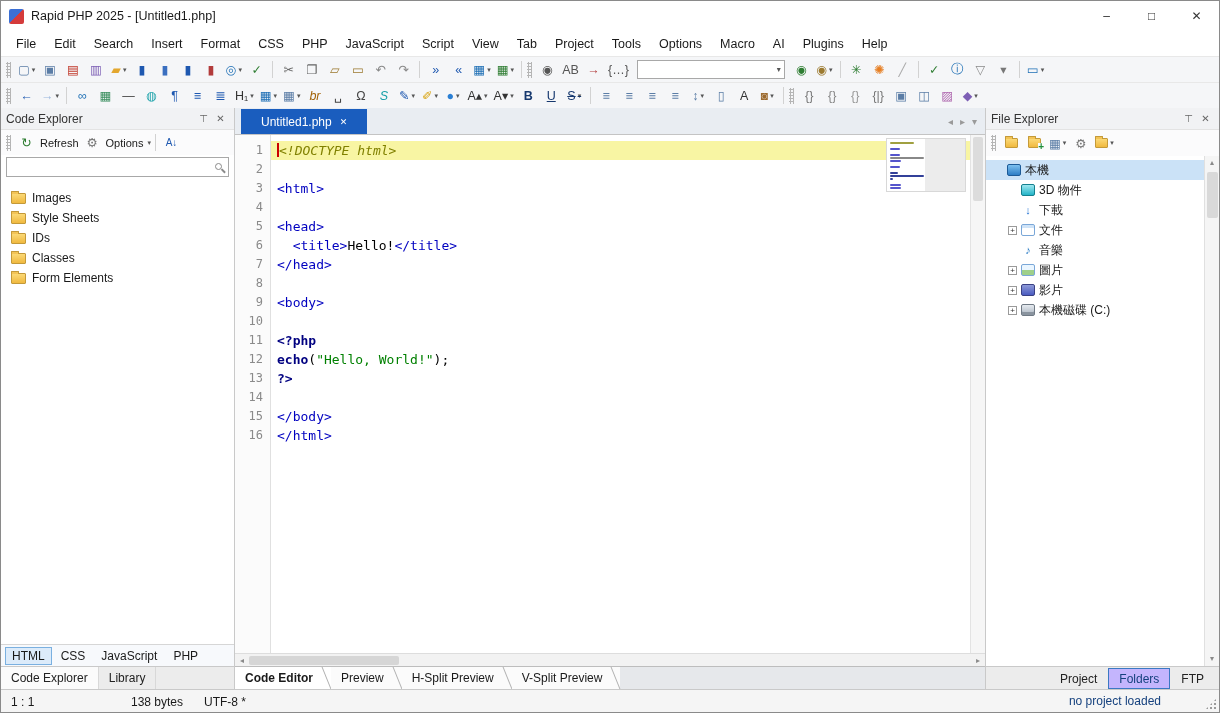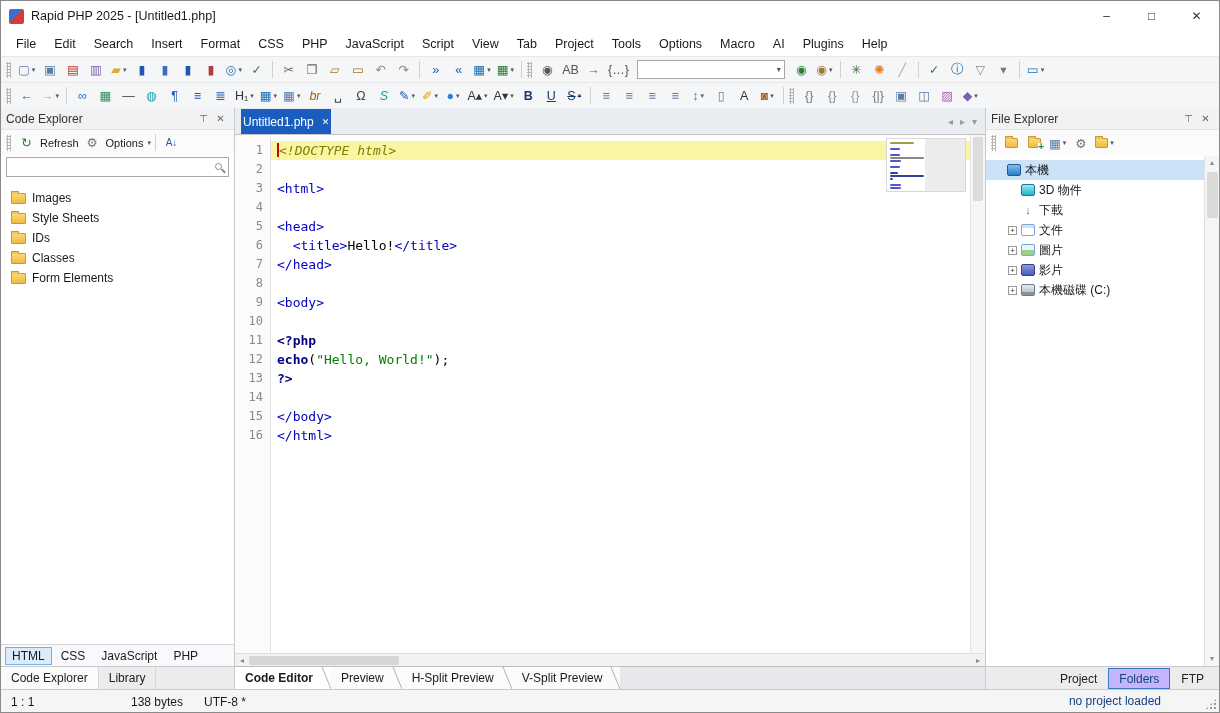--- a/index.html
+++ b/index.html
@@ -58,21 +58,21 @@
 
   .panel-tabs { height:23px; flex:none; display:flex; align-items:stretch; background:#ececec; border-top:1px solid #c9c9c9; }
   .panel-tab { padding:4px 10px 0 10px; font-size:12px; color:#222; border-right:1px solid #d8d8d8; }
   .panel-tab.active { background:#fbfbfb; }
   .panel-tabs.right-align { justify-content:flex-end; padding-right:4px; }
   .panel-tabs.right-align .panel-tab { border:1px solid transparent; margin-top:1px; padding-top:3px; }
   .panel-tabs.right-align .panel-tab.active { background:#c4b5fd; border-color:#3b78c3; color:#15417e; }
 
   
   .doc-tabbar { height:26px; flex:none; display:flex; align-items:flex-end; background:#e9edf2; }
-  .doc-tab { height:25px; margin-left:6px; background:var(--accent,#1a5dbe); color:#fff; display:flex; align-items:center; gap:8px; padding:0 2px; font-size:12px; }
+  .doc-tab { height:25px; margin-left:6px; background:var(--accent,#1a5dbe); color:#fff; display:flex; align-items:center; gap:8px; padding:0 20px; font-size:12px; }
   .tab-close { font-size:9px; color:#fff; }
   .tab-nav { margin-left:auto; margin-right:8px; display:flex; gap:7px; color:#9a9a9a; font-size:10px; align-items:center; height:25px; }
 
   .editor { flex:1; min-height:0; display:flex; position:relative; border-top:1px solid #c4c4c4;
             font-family:"DejaVu Sans Mono", monospace; font-size:13px; }
   .gutter { width:36px; flex:none; background:#fbfbfb; border-right:1px solid #e0e0e0; color:#8a8a8a;
             text-align:right; padding:6px 7px 0 0; font-size:12px; }
   .gut-line { height:19px; line-height:19px; }
   .codearea { flex:1; min-width:0; padding-top:6px; overflow:hidden; white-space:pre; }
   .code-line { height:19px; line-height:19px; padding-left:6px; }
@@ -432,20 +432,25 @@
               <span class="expander hidden"></span>
               <span class="fe-ico ico-download"></span>
               <span class="fe-label">下載</span>
             </div>
             <div class="fe-row" style="padding-left: 22px;">
               <span class="expander">+</span>
               <span class="fe-ico ico-documents"></span>
               <span class="fe-label">文件</span>
             </div>
             <div class="fe-row" style="padding-left: 22px;">
+              <span class="expander hidden"></span>
+              <span class="fe-ico ico-music"></span>
+              <span class="fe-label">音樂</span>
+            </div>
+            <div class="fe-row" style="padding-left: 22px;">
               <span class="expander">+</span>
               <span class="fe-ico ico-pictures"></span>
               <span class="fe-label">圖片</span>
             </div>
             <div class="fe-row" style="padding-left: 22px;">
               <span class="expander">+</span>
               <span class="fe-ico ico-videos"></span>
               <span class="fe-label">影片</span>
             </div>
             <div class="fe-row" style="padding-left: 22px;">

